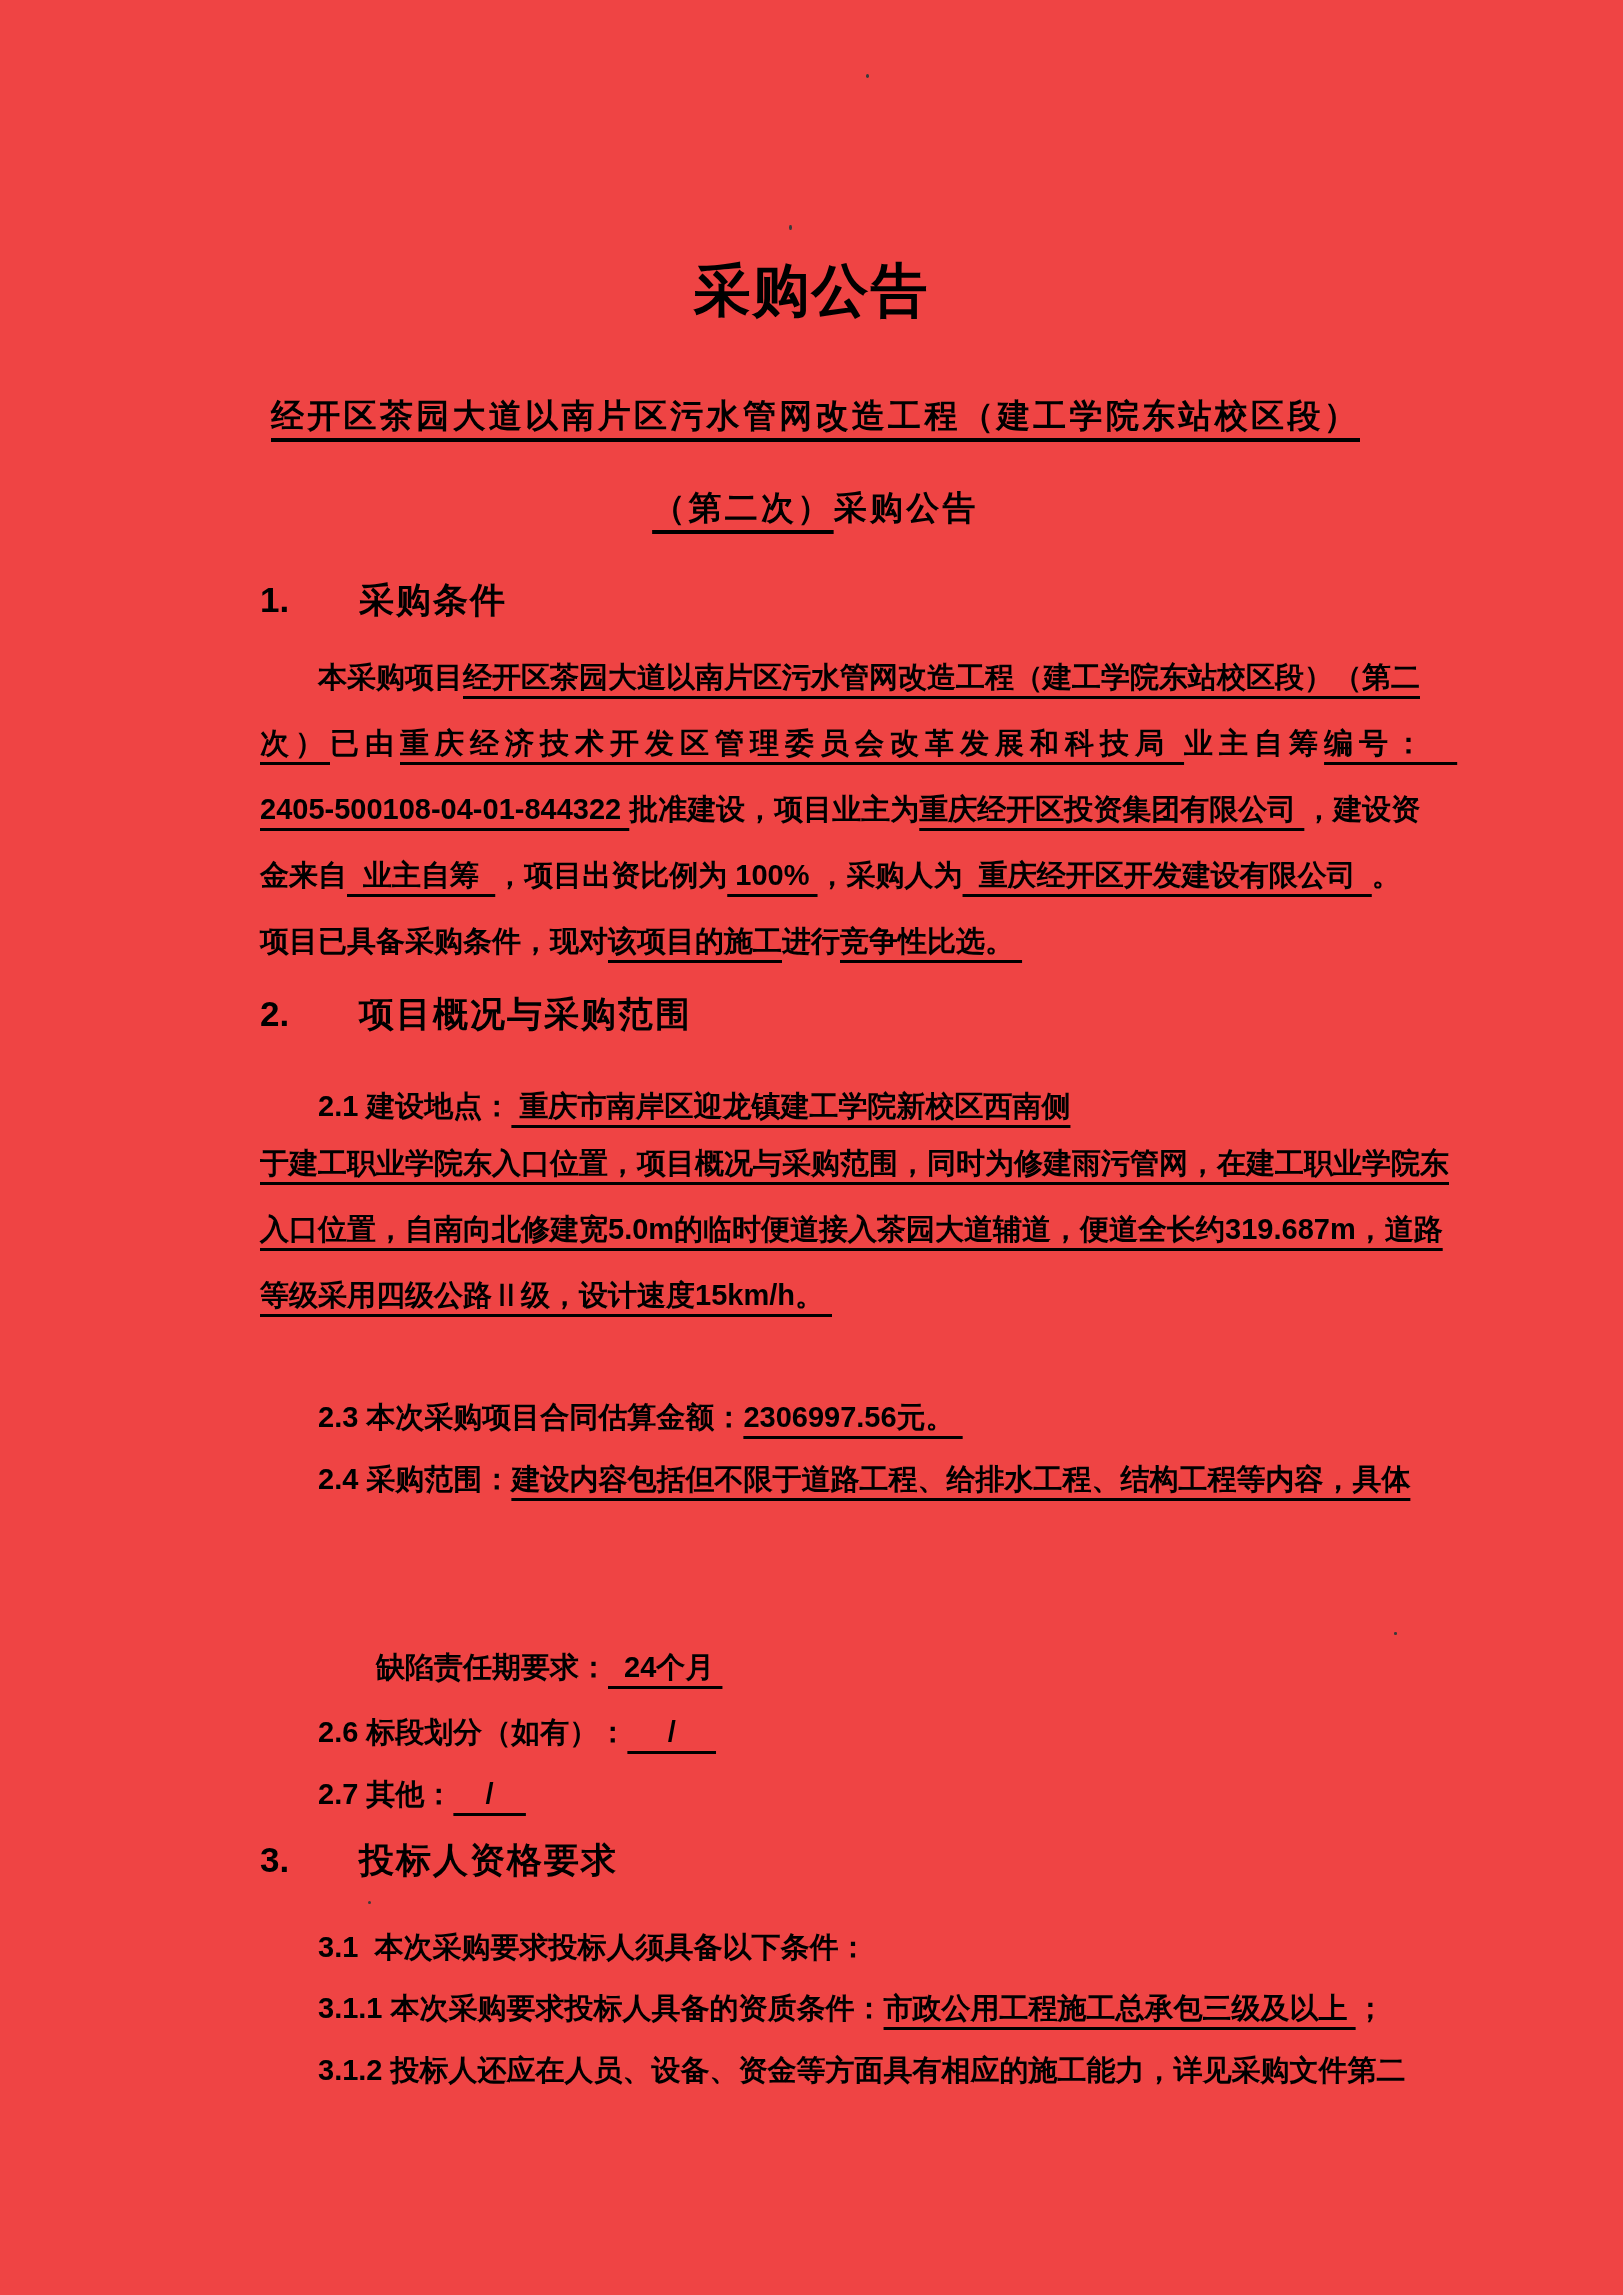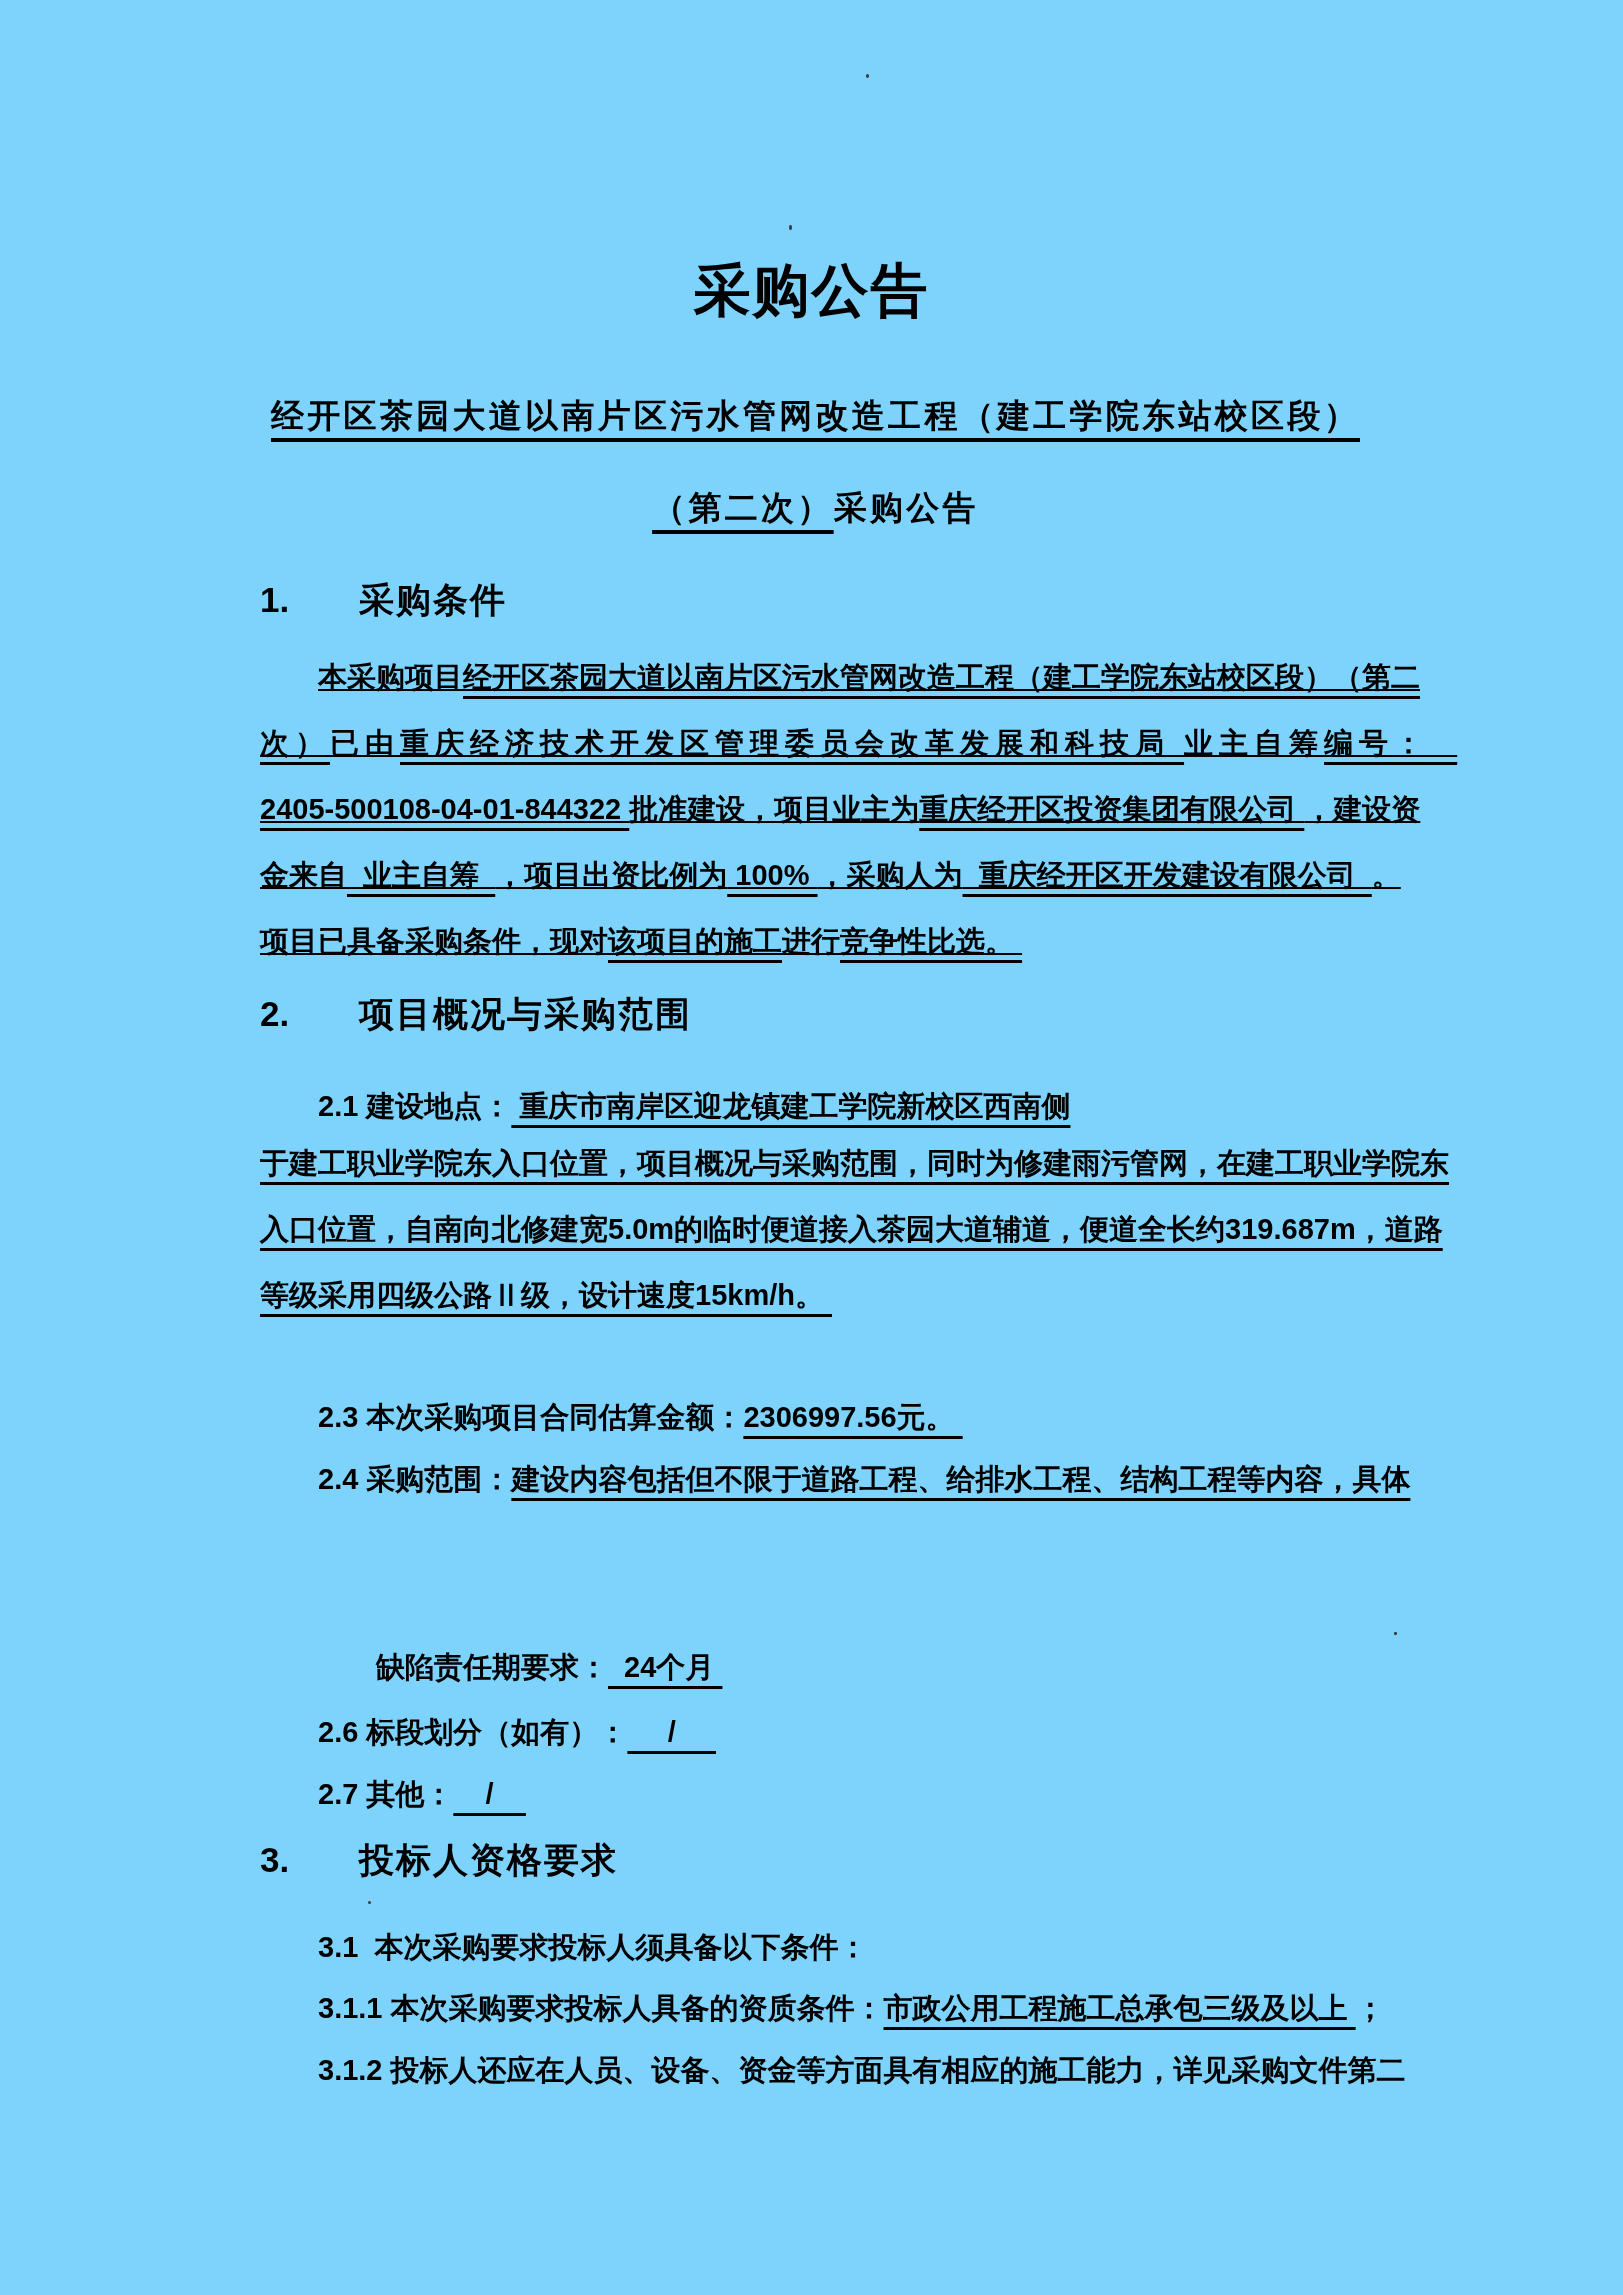--- a/index.html
+++ b/index.html
@@ -1,19 +1,19 @@
 <!DOCTYPE html>
 <html lang="zh" style="font-size:10.5px"><head>
 <meta charset="utf-8">
 <style>
   html,body{margin:0;padding:0;background:#ffffff;}
   .page{
     position:relative;
     width:1623px;height:2295px;
-    background:#7dd3fc;
+    background:#ef4444;
     color:#000000;
     font-family:"Liberation Sans", sans-serif;
     overflow:hidden;
   }
   
   .doc-title{
     position:absolute;left:0;top:262px;width:100%;
     text-align:center;
     font-size:57px;font-weight:800;letter-spacing:2px;
     line-height:1;
@@ -60,21 +60,21 @@
 
   <div class="doc-title">采购公告</div>
 
   <div class="sub" style="top:396px;"><span class="u">经开区茶园大道以南片区污水管网改造工程（建工学院东站校区段）</span></div>
   <div class="sub" style="top:488px;"><span class="u">（第二次）</span><span>采购公告</span></div>
 
   <div class="h" style="top:577px;">
     <span class="hnum">1.</span><span>采购条件</span>
   </div>
 
-  <div class="blk" style="top:644px;text-decoration:underline;">
+  <div class="blk" style="top:644px;">
     <div class="ln ind"><span>本采购项目</span><span class="u">经开区茶园大道以南片区污水管网改造工程（建工学院东站校区段）（第二</span></div>
     <div class="ln" style="letter-spacing:6px;"><span class="u">次）</span><span>已由</span><span class="u">重庆经济技术开发区管理委员会改革发展和科技局&nbsp;</span><span>业主自筹</span><span class="u">编号：&nbsp;&nbsp;</span></div>
     <div class="ln"><span class="u">2405-500108-04-01-844322&nbsp;</span><span>批准建设，项目业主为</span><span class="u">重庆经开区投资集团有限公司&nbsp;</span><span>，建设资</span></div>
     <div class="ln"><span>金来自</span><span class="u">&nbsp;&nbsp;业主自筹&nbsp;&nbsp;</span><span>，项目出资比例为</span><span class="u">&nbsp;100%&nbsp;</span><span>，采购人为</span><span class="u">&nbsp;&nbsp;重庆经开区开发建设有限公司&nbsp;&nbsp;</span><span>。</span></div>
     <div class="ln"><span>项目已具备采购条件，现对</span><span class="u">该项目的施工</span><span>进行</span><span class="u">竞争性比选。&nbsp;</span></div>
   </div>
 
   <div class="h" style="top:991px;">
     <span class="hnum">2.</span><span>项目概况与采购范围</span>
   </div>

